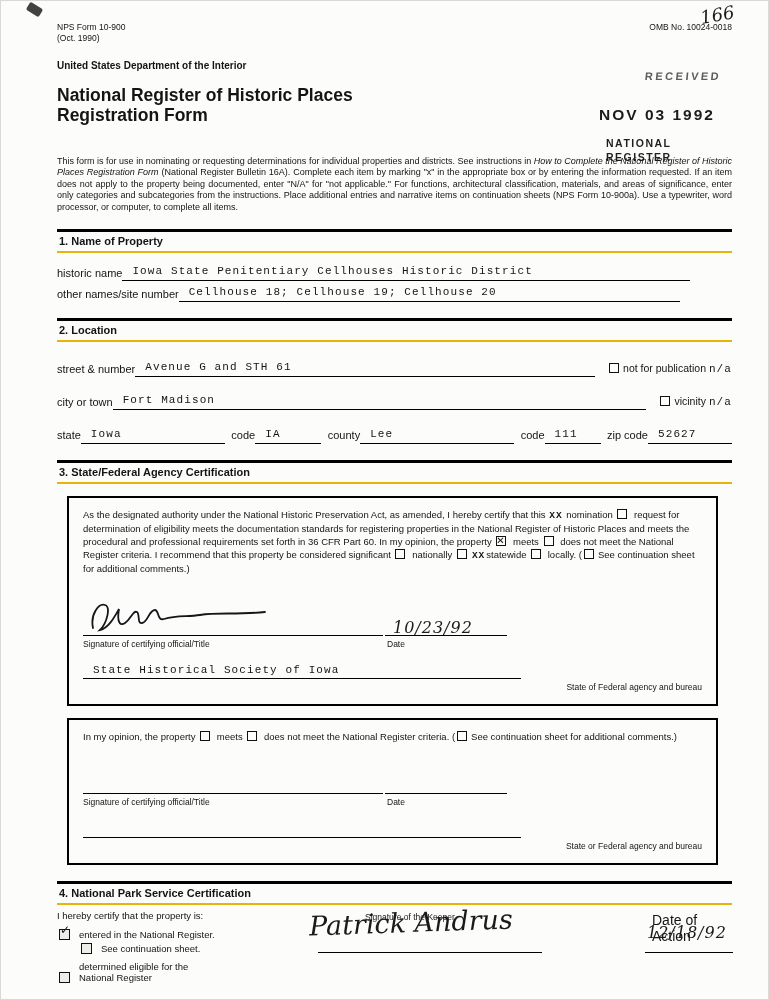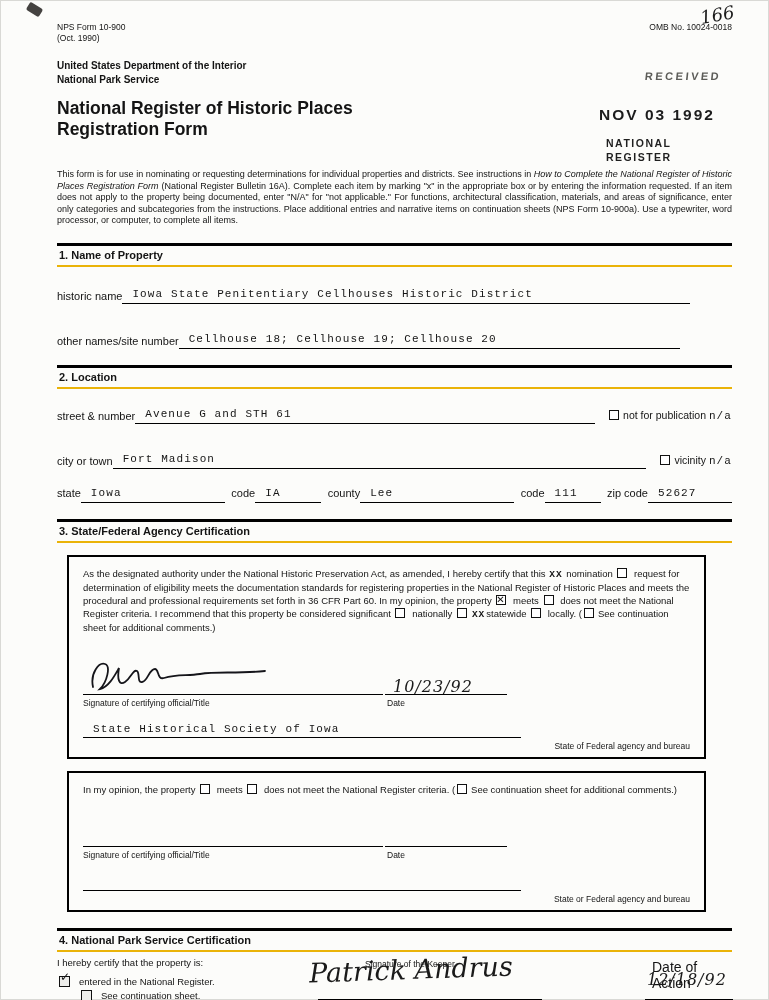--- a/index.html
+++ b/index.html
@@ -32,38 +32,38 @@
   
   .sec { margin-top:16px; border-top:3.5px solid #000; border-bottom:2px solid #eab308;
     font-weight:bold; font-size:11px; padding:3px 0 4px 2px; }
 
   
   .frow { display:flex; align-items:flex-end; font-size:11px; }
   .lbl { white-space:nowrap; padding-bottom:2px; }
   .ul { flex:1; border-bottom:1.2px solid #000; padding:0 4px 1px 10px; min-height:15px; }
   .tw { font-family:"Liberation Mono","DejaVu Sans Mono",monospace; font-size:11px; letter-spacing:1.1px; white-space:nowrap; }
   .tail { white-space:nowrap; padding-bottom:2px; margin-left:12px; font-size:10.5px; }
-  .r-hist { margin-top:20px; } .r-hist .ul { margin-right:42px; }
-  .r-other { margin-top:28px; } .r-other .ul { margin-right:52px; }
+  .r-hist { margin-top:11px; } .r-hist .ul { margin-right:42px; }
+  .r-other { margin-top:4px; } .r-other .ul { margin-right:52px; }
   .r-street { margin-top:18px; }
-  .r-city { margin-top:28px; }
+  .r-city { margin-top:16px; }
   .r-state { margin-top:17px;align-items:center; }
   .w-state { flex:0 0 130px; } .w-code1 { flex:0 0 52px; } .w-county { flex:0 0 140px; }
   .w-code2 { flex:0 0 42px; } .w-zip { flex:0 0 70px; }
   .gap { width:8px; }
 
   
   .cb { position:relative; display:inline-block; width:8px; height:8px; border:1px solid #111;
     background:#fff; vertical-align:-1px; margin:0 4px 0 2px; }
   .cb.x::after { content:"\2715"; position:absolute; left:-1px; top:-3px; font-size:10px; font-weight:bold; }
   .cb.check::after { content:"\2713"; position:absolute; left:0; top:-5px; font-size:12px; font-weight:bold; }
   .cb.big { width:9px; height:9px; background:#ededea; }
 
   
-  .certbox { border:2px solid #000; margin:12px 26px 0 10px; padding:10px 14px 4px; font-size:9.5px; line-height:13px; }
+  .certbox { border:2px solid #000; margin:12px 14px 0 10px; padding:10px 14px 10px; font-size:9.5px; line-height:13px; }
   .certtext { margin:0; text-align:left; }
   .twmark { font-family:"Liberation Mono","DejaVu Sans Mono",monospace; font-weight:bold; letter-spacing:1px; padding:0 1px; }
   .sigflex { display:flex; margin-top:26px; }
   .sig-main { width:300px; border-bottom:1px solid #000; position:relative; height:34px; }
   .sig-date { width:122px; border-bottom:1px solid #000; position:relative; height:34px; margin-left:2px; }
   .scribble { position:absolute; left:4px; bottom:-4px; }
   .hwdate { position:absolute; left:8px; bottom:1px; font-size:16px; letter-spacing:1px; }
   .siglabels { display:flex; font-size:8.5px; margin-top:2px; }
   .siglabels .l1 { width:300px; } .siglabels .l2 { margin-left:4px; }
   .agencyline { width:428px; border-bottom:1px solid #000; margin-top:12px; padding:0 0 1px 10px; min-height:14px; }
@@ -104,21 +104,20 @@
     <div class="toprow">
       <div class="formno">
         <div>NPS Form 10-900</div>
         <div>(Oct. 1990)</div>
       </div>
       <div class="omb">OMB No. 10024-0018</div>
     </div>
 
     <div class="dept">
       <div>United States Department of the Interior</div>
-      <div>National Park Service</div>
     </div>
 
     <div class="title">
       <div>National Register of Historic Places</div>
       <div>Registration Form</div>
     </div>
 
     <p class="instructions"><span>This form is for use in nominating or requesting determinations for individual properties and districts. See instructions in </span><i>How to Complete the National Register of Historic Places Registration Form</i><span> (National Register Bulletin 16A). Complete each item by marking "x" in the appropriate box or by entering the information requested. If an item does not apply to the property being documented, enter "N/A" for "not applicable." For functions, architectural classification, materials, and areas of significance, enter only categories and subcategories from the instructions. Place additional entries and narrative items on continuation sheets (NPS Form 10-900a). Use a typewriter, word processor, or computer, to complete all items.</span></p>
 
     <div class="sec">1. Name of Property</div>

